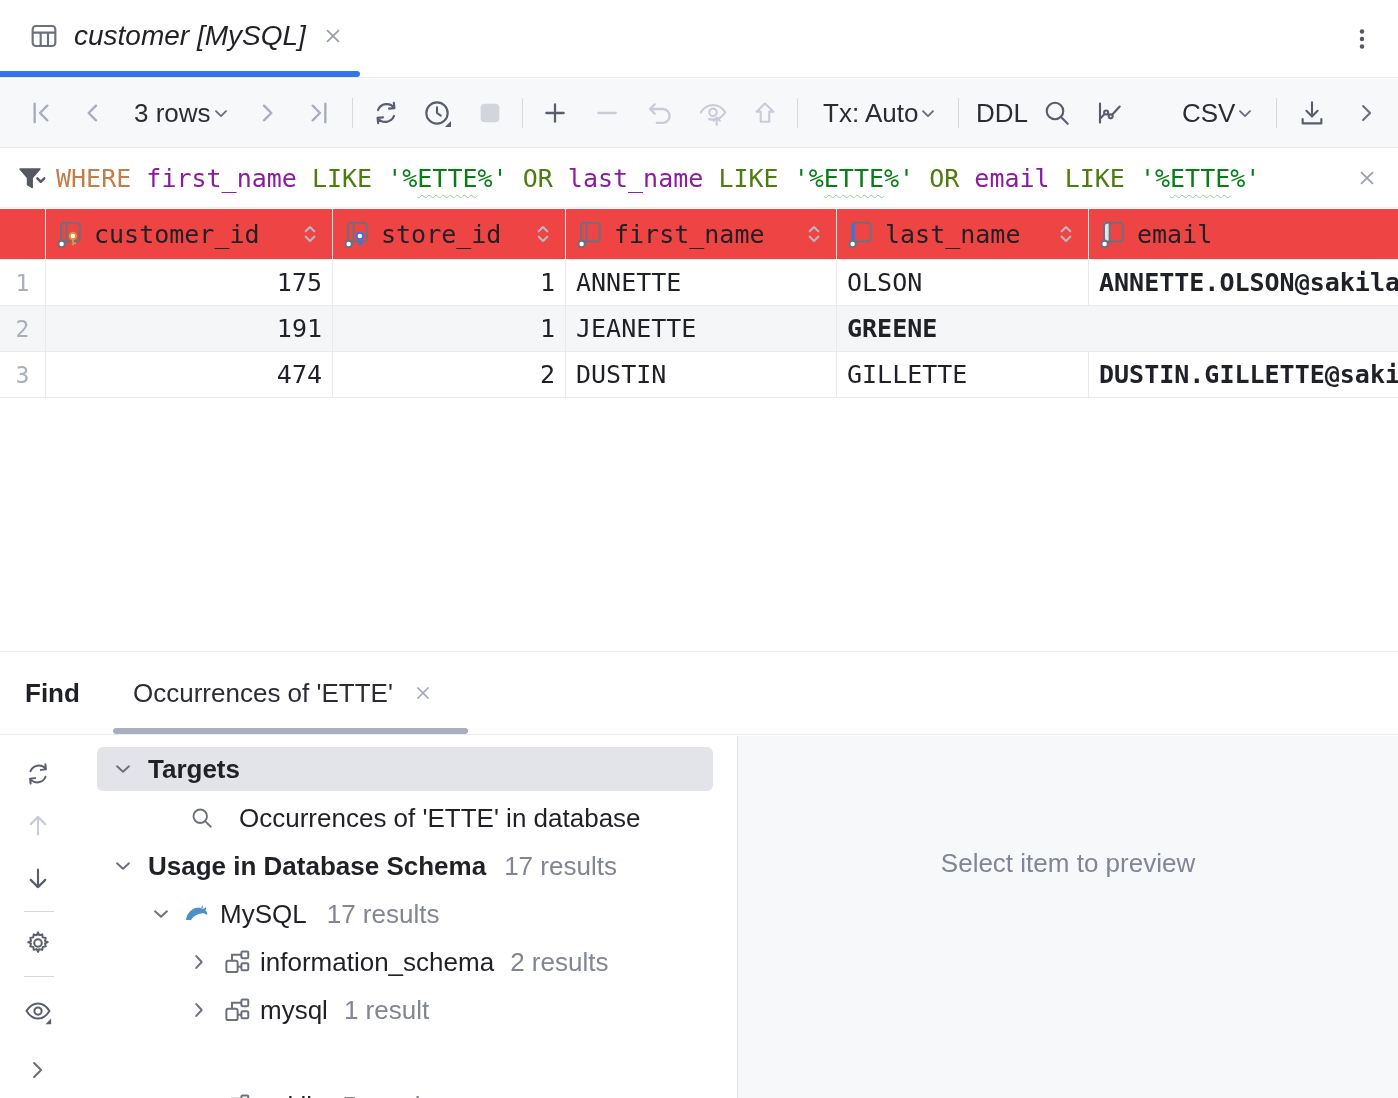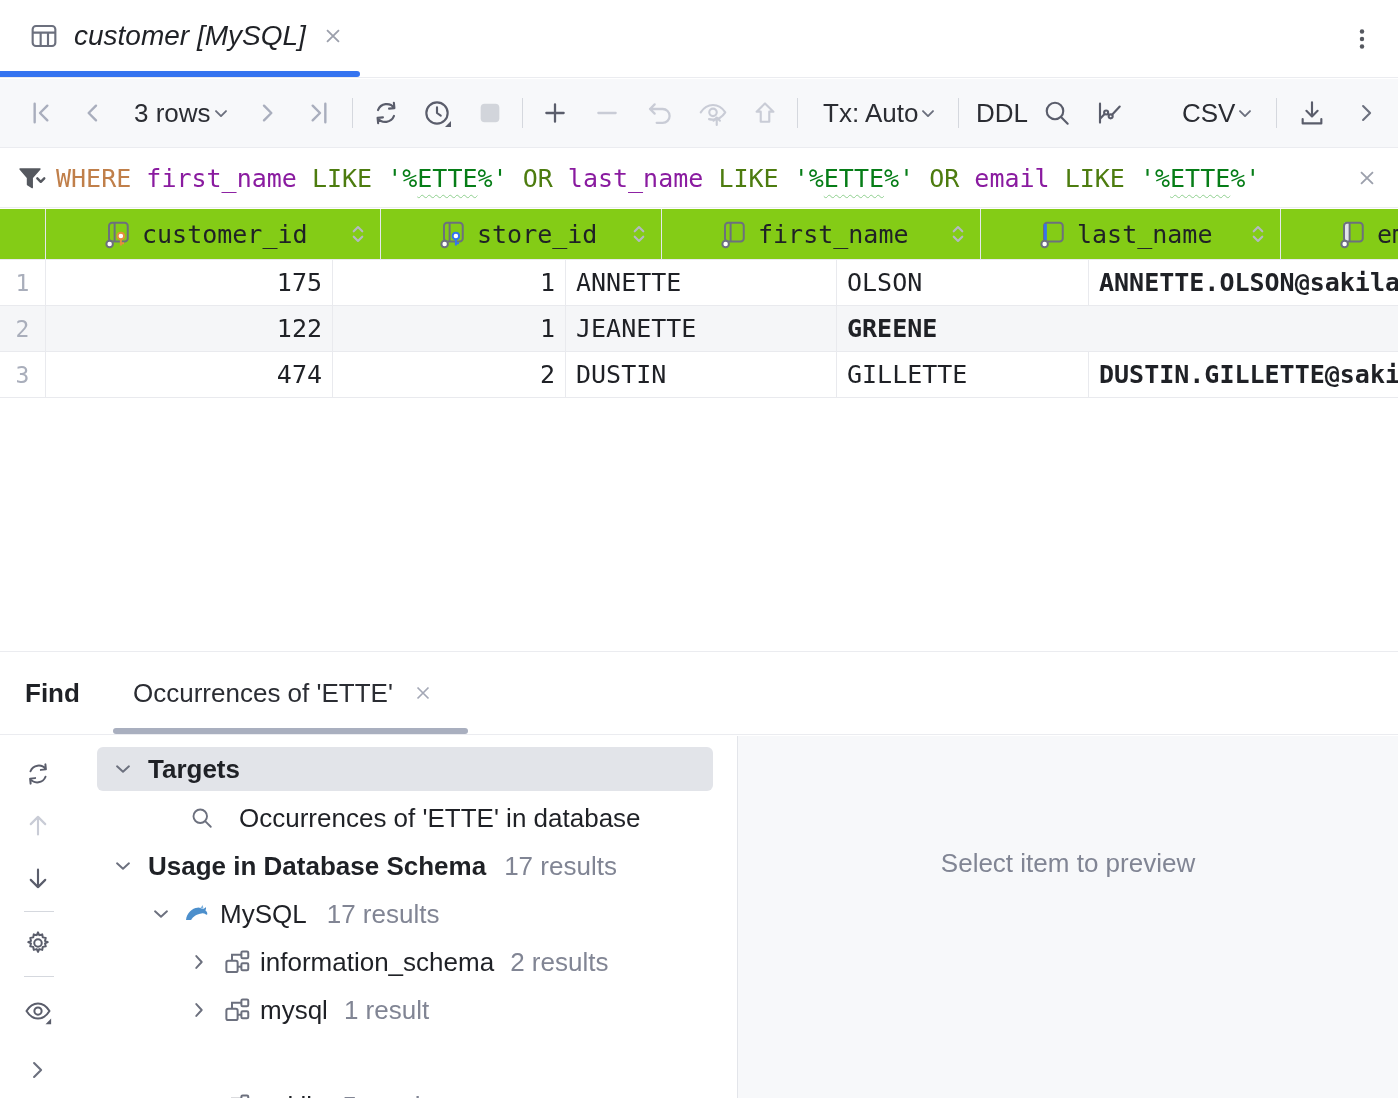--- a/index.html
+++ b/index.html
@@ -33,21 +33,21 @@
   .tk-id    { color:#8A1BA0; }
   .tk-kw    { color:#4d7c0f; }
   .tk-str   { color:#067D17; }
   .squig    { text-decoration:underline; text-decoration-style:wavy; text-decoration-color:#8FCF8F;
               text-decoration-thickness:1px; text-underline-offset:7px; }
   .filter-close { position:absolute; right:18px; top:16px; }
 
   
   .grid { position:absolute; top:209px; left:0; right:0; font-family:"DejaVu Sans Mono", monospace; }
   .grow { display:grid; grid-template-columns:46px 287px 233px 271px 252px minmax(0,1fr); }
-  .ghead { height:51px; background:#84cc16; border-bottom:1px solid #E9EAEE;gap:48px; }
+  .ghead { height:51px; background:#ef4444; border-bottom:1px solid #E9EAEE; }
   .ghead .gcell { display:flex; align-items:center; gap:8px; padding:0 10px; border-right:1px solid #E5E7EB; overflow:hidden; }
   .ghead .gcell:last-child { border-right:none; }
   .hname { font-size:25px; color:#1F2126; white-space:nowrap; }
   .hspacer { flex:1; }
   .drow { height:46px; border-bottom:1px solid #E9EAEE; background:#fff; }
   .drow.stripe { background:#F5F6F8; }
   .dcell { display:flex; align-items:center; font-size:25px; color:#1F2126;
            border-right:1px solid #E9EAEE; overflow:hidden; white-space:nowrap; }
   .dcell:last-child { border-right:none;font-weight:bold; }
   .cell-num { justify-content:flex-end; padding-right:10px; }
@@ -360,21 +360,21 @@
     <div class="grow drow">
       <div class="dcell gutter">1</div>
       <div class="dcell cell-num">175</div>
       <div class="dcell cell-num">1</div>
       <div class="dcell cell-txt">ANNETTE</div>
       <div class="dcell cell-txt">OLSON</div>
       <div class="dcell cell-txt">ANNETTE.OLSON@sakila</div>
     </div>
     <div class="grow drow stripe">
       <div class="dcell gutter">2</div>
-      <div class="dcell cell-num">122</div>
+      <div class="dcell cell-num">191</div>
       <div class="dcell cell-num">1</div>
       <div class="dcell cell-txt">JEANETTE</div>
       <div class="dcell cell-txt">GREENE</div>
     </div>
     <div class="grow drow">
       <div class="dcell gutter">3</div>
       <div class="dcell cell-num">474</div>
       <div class="dcell cell-num">2</div>
       <div class="dcell cell-txt">DUSTIN</div>
       <div class="dcell cell-txt">GILLETTE</div>

